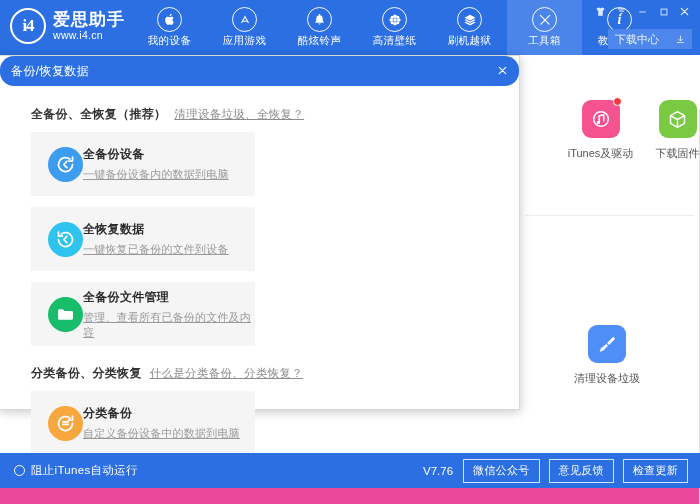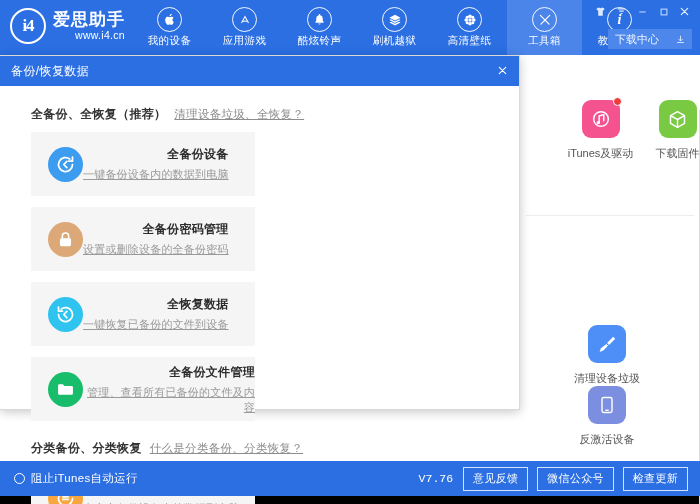--- a/index.html
+++ b/index.html
@@ -5,23 +5,22 @@
   * { box-sizing: border-box; margin: 0; padding: 0; }
   html, body {
     width: 700px; height: 504px;
     font-family: "Liberation Sans", "DejaVu Sans", sans-serif;
     overflow: hidden;
     background: #ffffff;
   }
   #app {
     position: relative;
     width: 700px; height: 504px;
-    background: #000000;
+    background: #ec4899;
     overflow: hidden;
-    text-align: right;
   }
 
   
   .topbar {
     position: absolute; left: 0; top: 0;
     width: 700px; height: 55px;
     background: #2b6fe3;
   }
   .logo {
     position: absolute; left: 10px; top: 8px;
@@ -120,21 +119,21 @@
     position: absolute; left: 0; top: 55px;
     width: 520px; height: 355px;
     background: #ffffff;
     box-shadow: 0 2px 10px rgba(0,0,0,.22);
     border: 1px solid #d9d9d9;
     border-left: none;
   }
   .modal-title {
     position: relative;
     height: 30px; background: #2b6fe3;
-    display: flex; align-items: center;
+    display: flex; align-items: center; border-radius: 14px;
   }
   .modal-title span {
     color: #ffffff; font-size: 12px; margin-left: 11px; letter-spacing: .4px;
   }
   .modal-close {
     position: absolute; right: 6px; top: 4px;
     width: 22px; height: 21px;
     display: flex; align-items: center; justify-content: center;
     color: #ffffff; font-size: 13px; cursor: pointer;
   }
@@ -164,39 +163,39 @@
     color: #ffffff; flex: none;
   }
   .card-txt { display: flex; flex-direction: column; gap: 4px; }
   .card-name { font-size: 12px; font-weight: bold; color: #2c2c2c; letter-spacing: .3px; }
   .card-desc { font-size: 11px; color: #9a9a9a; letter-spacing: .2px; text-decoration: underline; }
 
   .sec-gap { height: 19px; }
 
   
   .statusbar {
-    position: absolute; left: 0; bottom: 8px;
+    position: absolute; left: 0; bottom: 16px;
     width: 700px; height: 35px;
     background: #2b6fe3;
     display: flex; align-items: center;
   }
   .status-left {
     display: flex; align-items: center; gap: 6px;
     margin-left: 14px; cursor: pointer;
   }
   .radio-o {
     width: 11px; height: 11px; border-radius: 50%;
     border: 1.5px solid #ffffff;
   }
   .status-left span { color: #ffffff; font-size: 11.5px; letter-spacing: .3px; }
   .status-right {
     margin-left: auto; margin-right: 12px;
     display: flex; align-items: center; gap: 9px;
   }
-  .ver { color: #ffffff; font-size: 11.5px; margin-right: 1px; font-family: Liberation Mono, monospace; }
+  .ver { color: #ffffff; font-size: 11.5px; margin-right: 1px; }
   .sbtn {
     border: 1px solid rgba(255,255,255,.8);
     color: #ffffff; font-size: 11px;
     padding: 3px 9px 4px 9px;
     cursor: pointer; letter-spacing: .3px;
   }
   .statusbar-topline {
     position: absolute; left: 0; bottom: 35px;
     width: 700px; height: 1px; background: #d8d8d8;
   }
@@ -237,50 +236,50 @@
         <div class="nav-label">应用游戏</div>
       </div>
 
       <div class="nav-item">
         <div class="nav-ico">
           <svg width="13" height="13" viewBox="0 0 24 24" fill="#fff">
               <path d="M12 2a1.4 1.4 0 00-1.4 1.4v.8A6 6 0 006 10v4l-1.6 2.4V18h15.2v-1.6L18 14v-4a6 6 0 00-4.6-5.8v-.8A1.4 1.4 0 0012 2zM9.8 19.4a2.3 2.3 0 004.4 0z"></path>
             </svg>
         </div>
         <div class="nav-label">酷炫铃声</div>
-      </div>
-
-      <div class="nav-item">
-        <div class="nav-ico">
-          <svg width="14" height="14" viewBox="0 0 24 24" fill="#fff">
-            <path d="M12 3L2.5 8 12 13l9.5-5L12 3z"></path>
-              <path d="M2.5 12.2L12 17.2l9.5-5-2.4-1.3L12 14.5 4.9 10.9z"></path>
-            <path d="M2.5 16.3L12 21.3l9.5-5-2.4-1.3L12 18.6l-7.1-3.6z"></path>
-          </svg>
-        </div>
-        <div class="nav-label">刷机越狱</div>
       </div>
 
       <div class="nav-item">
         <div class="nav-ico">
           <svg width="14" height="14" viewBox="0 0 24 24" fill="#fff">
             <circle cx="12" cy="12" r="3"></circle>
               <circle cx="12" cy="5.5" r="3.1"></circle>
               <circle cx="12" cy="18.5" r="3.1"></circle>
             <circle cx="5.5" cy="12" r="3.1"></circle>
               <circle cx="18.5" cy="12" r="3.1"></circle>
             <circle cx="7.2" cy="7.2" r="2.6"></circle>
               <circle cx="16.8" cy="7.2" r="2.6"></circle>
             <circle cx="7.2" cy="16.8" r="2.6"></circle>
               <circle cx="16.8" cy="16.8" r="2.6"></circle>
           </svg>
         </div>
         <div class="nav-label">高清壁纸</div>
       </div>
 
+      <div class="nav-item">
+        <div class="nav-ico">
+          <svg width="14" height="14" viewBox="0 0 24 24" fill="#fff">
+            <path d="M12 3L2.5 8 12 13l9.5-5L12 3z"></path>
+              <path d="M2.5 12.2L12 17.2l9.5-5-2.4-1.3L12 14.5 4.9 10.9z"></path>
+            <path d="M2.5 16.3L12 21.3l9.5-5-2.4-1.3L12 18.6l-7.1-3.6z"></path>
+          </svg>
+        </div>
+        <div class="nav-label">刷机越狱</div>
+      </div>
+
       <div class="nav-item active">
         <div class="nav-ico">
           <svg width="14" height="14" viewBox="0 0 24 24" fill="none" stroke="#fff" stroke-width="2" stroke-linecap="round">
             <path d="M4 4l9 9"></path>
               <path d="M13 13l6 6"></path>
               <path d="M20 4l-9 9"></path>
               <path d="M11 13l-6 6"></path>
             <circle cx="12" cy="12" r="1.6" fill="#fff" stroke="none"></circle>
           </svg>
         </div>
@@ -366,29 +365,20 @@
       <div class="tool-row r2">
         <div class="tool-cell">
           <div class="tool-ico" style="background:#4d8ef7;">
             <svg width="21" height="21" viewBox="0 0 24 24" fill="#fff">
               <path d="M18.5 3.2l2.3 2.3-7 7-2.3-2.3z"></path>
                 <path d="M10.6 11.5l2 2-5.4 5.4-4.2 1.6 1.6-4.2z"></path>
             </svg>
           </div>
           <div class="tool-label">清理设备垃圾</div>
         </div>
-        <div class="tool-cell">
-          <div class="tool-ico" style="background:#7b8ee0;">
-            <svg width="20" height="20" viewBox="0 0 24 24" fill="none" stroke="#fff" stroke-width="1.7">
-              <rect x="6" y="3" width="12" height="18" rx="2"></rect>
-                <path d="M10 18.3h4"></path>
-            </svg>
-          </div>
-          <div class="tool-label">反激活设备</div>
-        </div>
       </div>
     </div>
     <div class="win-rightedge"></div>
   </div>
 
   <div class="modal">
     <div class="modal-title">
       <span>备份/恢复数据</span>
       <div class="modal-close">
         <svg width="11" height="11" viewBox="0 0 24 24" fill="none" stroke="#ffffff" stroke-width="2.4" stroke-linecap="round">
@@ -413,32 +403,20 @@
                 <path d="M20 3.5V8h-4.5"></path>
                 <path d="M13.5 8.5L10 12l3.5 3.5"></path>
             </svg>
           </div>
           <div class="card-txt">
             <div class="card-name">全备份设备</div>
             <div class="card-desc">一键备份设备内的数据到电脑</div>
           </div>
         </div>
 
-        <div class="card">
-          <div class="card-ico" style="background:#dda878;">
-            <svg width="19" height="19" viewBox="0 0 24 24" fill="none" stroke="#fff" stroke-width="2" stroke-linecap="round">
-              <rect x="5" y="10.5" width="14" height="10" rx="1.8" fill="#fff" stroke="none"></rect>
-              <path d="M8 10.5V7.8a4 4 0 018 0v2.7"></path>
-            </svg>
-          </div>
-          <div class="card-txt">
-            <div class="card-name">全备份密码管理</div>
-            <div class="card-desc">设置或删除设备的全备份密码</div>
-          </div>
-        </div>
 
         <div class="card">
           <div class="card-ico" style="background:#2fc4f0;">
             <svg width="21" height="21" viewBox="0 0 24 24" fill="none" stroke="#fff" stroke-width="2" stroke-linecap="round" stroke-linejoin="round">
               <path d="M4 12a8 8 0 103-6.2"></path>
                 <path d="M4 3.5V8h4.5"></path>
                 <path d="M13.5 8.5L10 12l3.5 3.5"></path>
             </svg>
           </div>
           <div class="card-txt">
@@ -487,19 +465,19 @@
   </div>
 
   <div class="statusbar-topline"></div>
   <div class="statusbar">
     <div class="status-left">
       <div class="radio-o"></div>
       <span>阻止iTunes自动运行</span>
     </div>
     <div class="status-right">
       <div class="ver">V7.76</div>
+      <div class="sbtn">微信公众号</div>
       <div class="sbtn">意见反馈</div>
-      <div class="sbtn">微信公众号</div>
       <div class="sbtn">检查更新</div>
     </div>
   </div>
 
 </div>
 
 </body></html>

